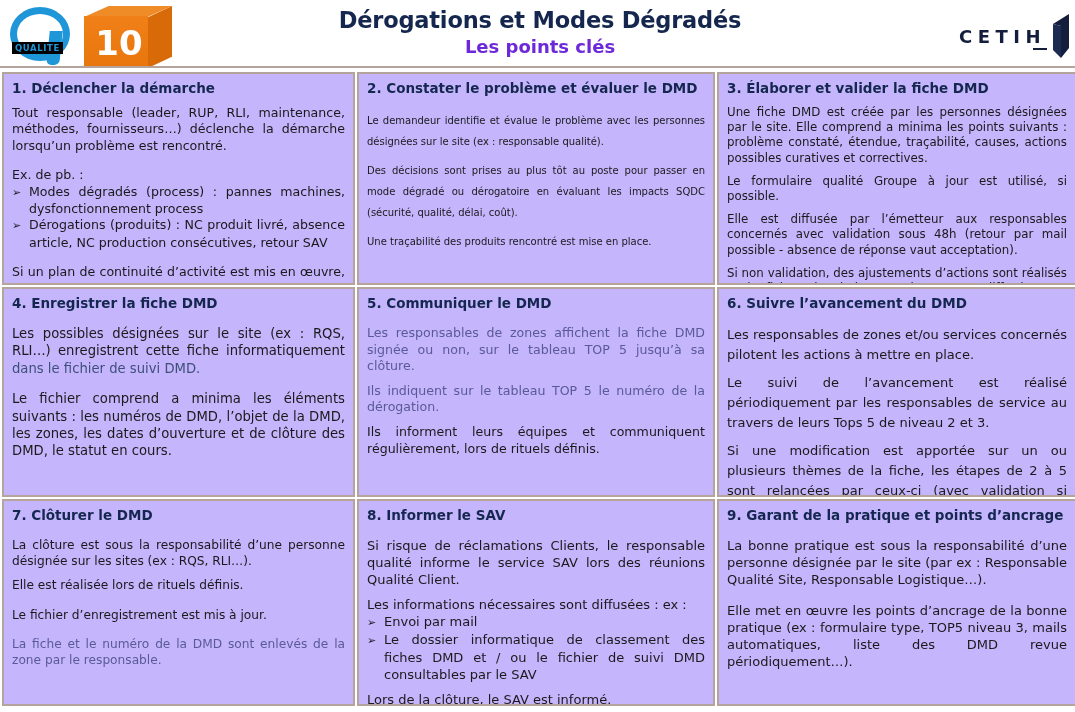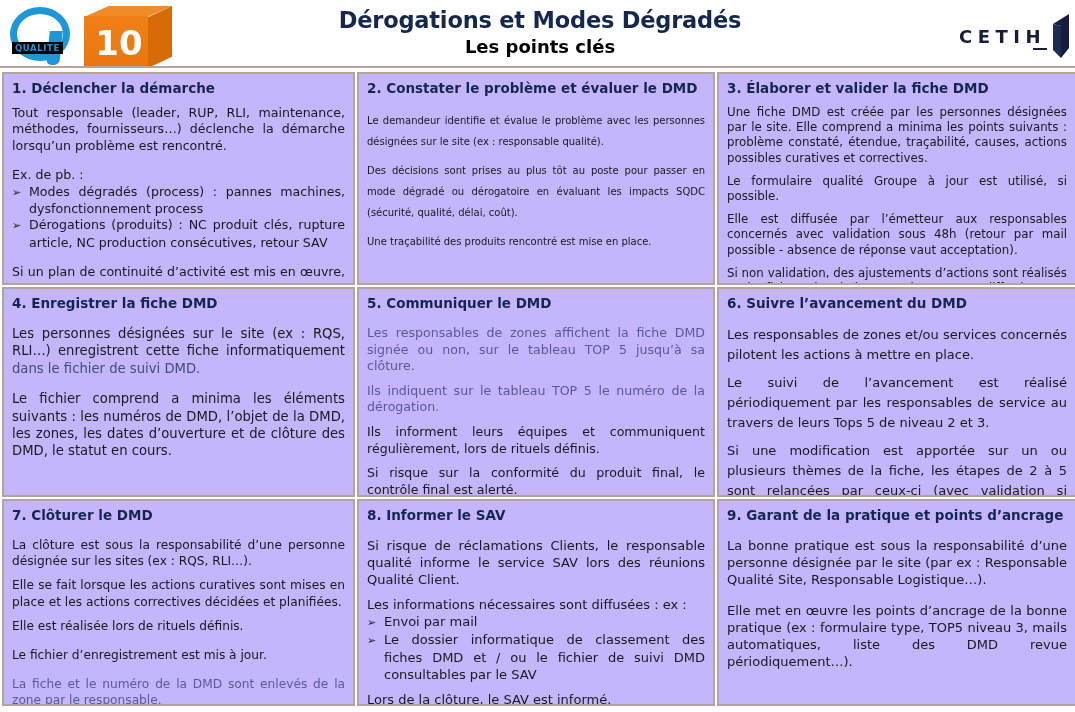--- a/index.html
+++ b/index.html
@@ -125,21 +125,21 @@
   .main-title {
     font-size: 22.5px;
     font-weight: bold;
     color: #15274f;
     line-height: 28px;
     letter-spacing: -0.2px;
   }
   .sub-title {
     font-size: 18px;
     font-weight: bold;
-    color: #000000;
+    color: #6d28d9;
     line-height: 23px;
     margin-top: 1px;
   }
 
   .cetih {
     position: absolute;
     right: 6px;
     top: 14px;
     width: 110px;
     height: 46px;
@@ -287,21 +287,21 @@
 </div>
 
 <div class="grid">
 
   <div class="cell c1">
     <div class="cell-title">1. Déclencher la démarche</div>
     <div class="cell-body">
       <p class="nogap">Tout responsable (leader, RUP, RLI, maintenance, méthodes, fournisseurs…) déclenche la démarche lorsqu’un problème est rencontré.</p>
       <p class="gap">Ex. de pb. :</p>
       <span class="bullet"><span class="arr">➢</span><span>Modes dégradés (process) : pannes machines, dysfonctionnement process</span></span>
-      <span class="bullet"><span class="arr">➢</span><span>Dérogations (produits) : NC produit clés, rupture article, NC production consécutives, retour SAV</span></span>
+      <span class="bullet"><span class="arr">➢</span><span>Dérogations (produits) : NC produit livré, absence article, NC production consécutives, retour SAV</span></span>
       <p class="gap">Si un plan de continuité d’activité est mis en œuvre, celui-ci fait foi</p>
     </div>
   </div>
 
   <div class="cell c2">
     <div class="cell-title">2. Constater le problème et évaluer le DMD</div>
     <div class="cell-body">
       <p class="gap">Le demandeur identifie et évalue le problème avec les personnes désignées sur le site (ex : responsable qualité).</p>
       <p class="nogap">Des décisions sont prises au plus tôt au poste pour passer en mode dégradé ou dérogatoire en évaluant les impacts SQDC (sécurité, qualité, délai, coût).</p>
       <p class="nogap">Une traçabilité des produits rencontré est mise en place.</p>
@@ -314,49 +314,47 @@
       <p class="nogap">Une fiche DMD est créée par les personnes désignées par le site. Elle comprend a minima les points suivants : problème constaté, étendue, traçabilité, causes, actions possibles curatives et correctives.</p>
       <p class="nogap">Le formulaire qualité Groupe à jour est utilisé, si possible.</p>
       <p class="nogap">Elle est diffusée par l’émetteur aux responsables concernés avec validation sous 48h (retour par mail possible - absence de réponse vaut acceptation).</p>
       <p class="nogap">Si non validation, des ajustements d’actions sont réalisés et la fiche mise à jour, et à nouveau diffusée pour validation. Si besoin,  le DU réalise un arbitrage.</p>
     </div>
   </div>
 
   <div class="cell c4">
     <div class="cell-title">4. Enregistrer la fiche DMD</div>
     <div class="cell-body">
-      <p class="gap"><span>Les personnes désignées sur le site (ex :  RQS, RLI…) enregistrent cette fiche informatiquement </span><span class="blue-text">dans le fichier de suivi DMD.</span></p>
+      <p class="gap"><span>Les possibles désignées sur le site (ex :  RQS, RLI…) enregistrent cette fiche informatiquement </span><span class="blue-text">dans le fichier de suivi DMD.</span></p>
       <p class="gap">Le fichier comprend a minima les éléments suivants : les numéros de DMD, l’objet de la DMD, les zones, les dates d’ouverture et de clôture des DMD, le statut en cours.</p>
     </div>
   </div>
 
   <div class="cell c5">
     <div class="cell-title">5. Communiquer le DMD</div>
     <div class="cell-body">
       <p class="gap violet-text">Les responsables de zones affichent la fiche DMD signée ou non, sur le tableau TOP 5 jusqu’à sa clôture.</p>
       <p class="nogap violet-text">Ils indiquent sur le tableau TOP 5 le numéro de la dérogation.</p>
       <p class="nogap">Ils informent leurs équipes et communiquent régulièrement, lors de rituels définis.</p>
-      <p class="nogap">Si risque sur la conformité du produit final, le contrôle final est alerté.</p>
     </div>
   </div>
 
   <div class="cell c6">
     <div class="cell-title">6. Suivre l’avancement du DMD</div>
     <div class="cell-body">
       <p class="gap">Les responsables de zones et/ou  services concernés pilotent les actions à mettre en place.</p>
       <p class="nogap">Le suivi de l’avancement est réalisé périodiquement par les responsables de service au travers de leurs Tops 5 de niveau 2 et 3.</p>
       <p class="nogap">Si une modification est apportée sur un ou plusieurs thèmes de la fiche, les étapes de 2 à 5 sont relancées par ceux-ci (avec validation si nécessaire).</p>
     </div>
   </div>
 
   <div class="cell c7">
     <div class="cell-title">7. Clôturer le DMD</div>
     <div class="cell-body">
       <p class="gap">La clôture est sous la responsabilité d’une personne désignée sur les sites (ex : RQS, RLI…).</p>
-      <p class="nogap">Elle se fait lorsque les actions curatives  sont mises en place et les actions correctives décidées et planifiées.</p>
       <p class="nogap">Elle est réalisée lors de rituels définis.</p>
       <p class="gap">Le fichier d’enregistrement est mis à jour.</p>
       <p class="gap violet-text">La fiche et le numéro de la DMD sont enlevés de la zone par le responsable.</p>
     </div>
   </div>
 
   <div class="cell c8">
     <div class="cell-title">8. Informer le SAV</div>
     <div class="cell-body">
       <p class="gap">Si risque de réclamations Clients,  le responsable qualité informe le service SAV lors des réunions Qualité Client.</p>

